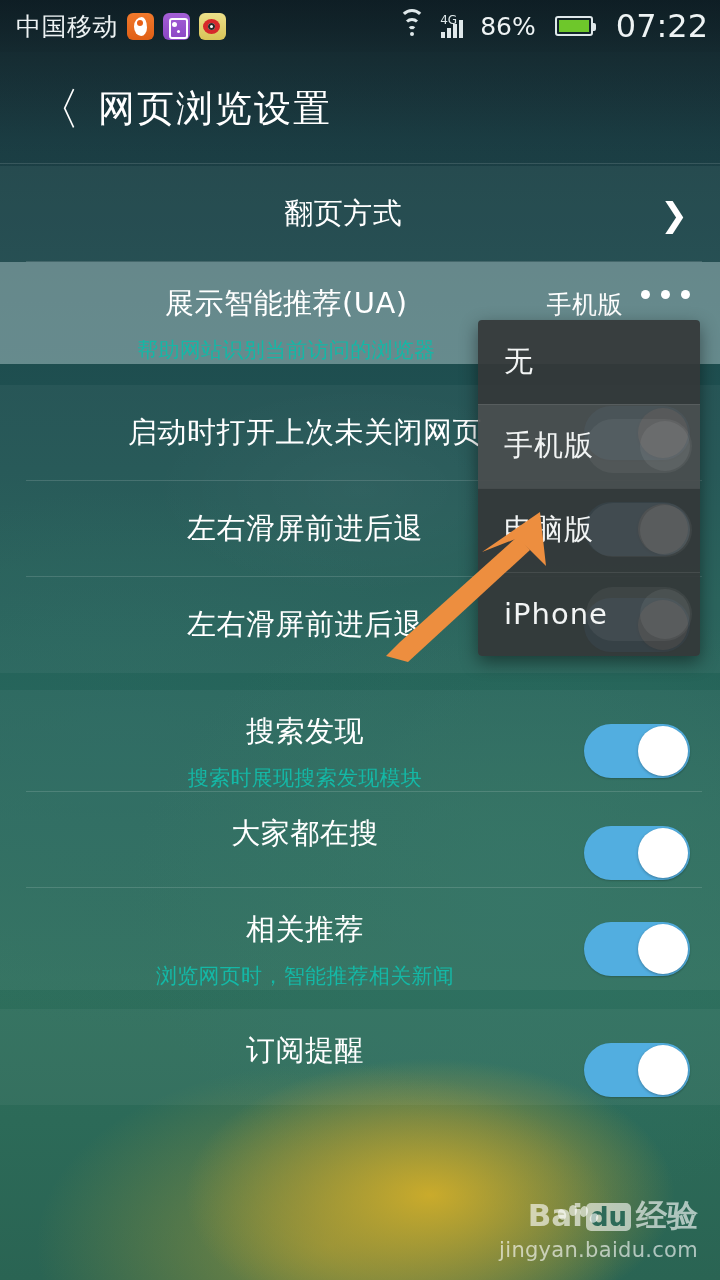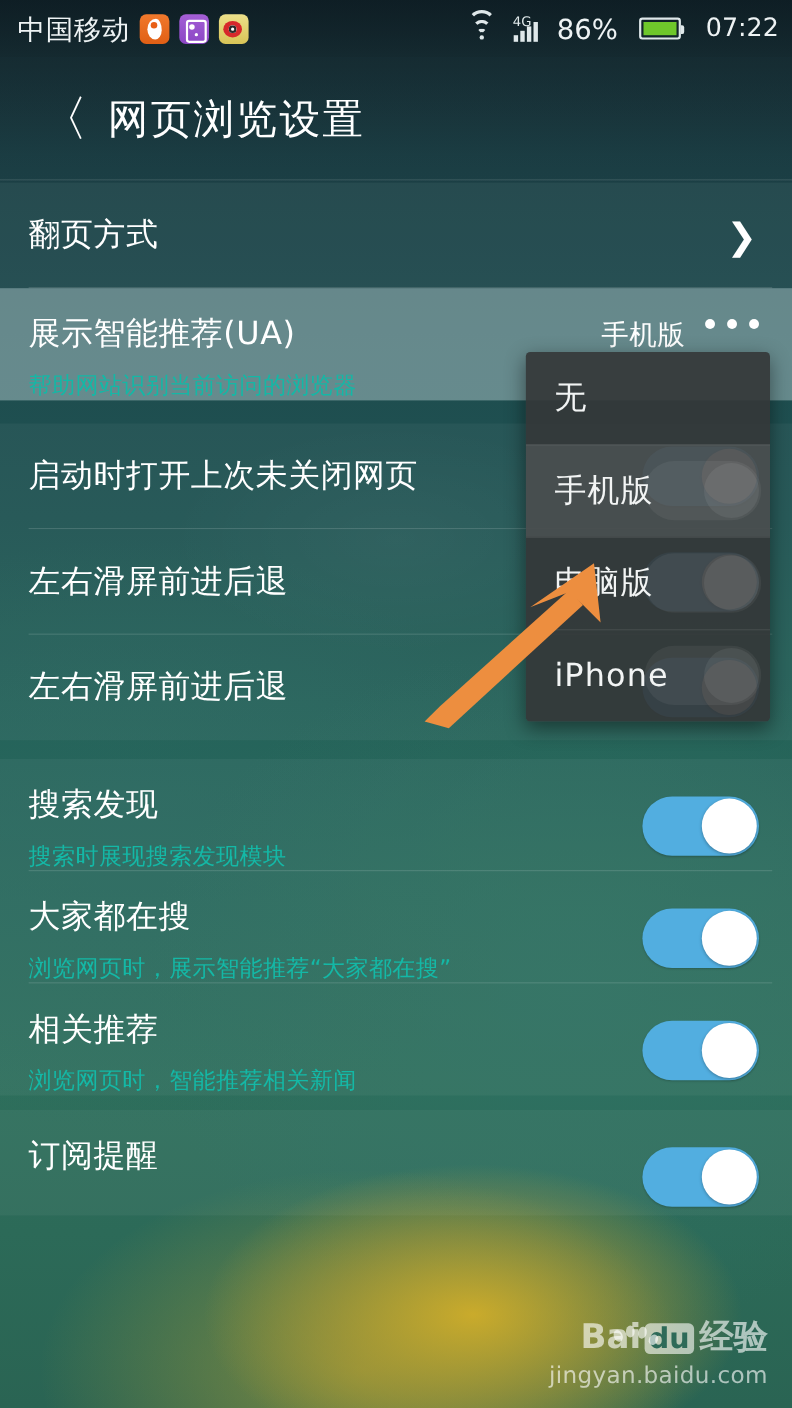--- a/index.html
+++ b/index.html
@@ -68,42 +68,42 @@
   .sigwrap{ position:relative; display:flex; align-items:flex-end; gap:2px; height:24px; padding-top:8px;}
   .sigwrap .g{ position:absolute; top:-1px; left:-1px; font-size:12px; color:#dfe8ea; }
   .bar{ width:4px; background:#dfe8ea; }
   .b1{height:6px} .b2{height:10px} .b3{height:14px} .b4{height:18px}
   #batterypct{ font-size:25px; color:#eef3f4; margin-left:2px; }
   .battery{ width:38px; height:20px; border:2px solid #dfe8ea; border-radius:3px; position:relative; margin:0 2px 0 4px; }
   .battery::after{ content:""; position:absolute; right:-5px; top:5px; width:3px; height:8px;
      background:#dfe8ea; border-radius:0 2px 2px 0; }
   .battery .fill{ position:absolute; inset:2px; background:#6ec72b; }
   .battery .bolt{ position:absolute; left:13px; top:1px; width:0; height:0; color:#cfeaa8; font-size:15px; line-height:16px; }
-  #clock{ font-size:23px; color:#eef3f4; margin-left:6px; }
+  #clock{ font-size:32px; color:#eef3f4; margin-left:6px; }
 
   
   #titlebar{
     position:absolute; top:52px; left:0; width:720px; height:114px;
     display:flex; align-items:center;
     background:linear-gradient(to bottom, rgba(14,34,41,.35), rgba(18,44,50,.15));
   }
   #back-chevron{
     width:64px; margin-left:26px; color:#fff; font-size:44px; font-weight:300;
     line-height:1; text-align:center; font-family:"DejaVu Sans",sans-serif;
   }
   #page-title{ color:#fff; font-size:37px; letter-spacing:2px; margin-left:8px; }
   #titlebar-rule{ position:absolute; top:163px; left:0; width:720px; height:1px;
      background:rgba(255,255,255,.13); }
 
   
   .section{ position:absolute; left:0; width:720px; }
   .row{ position:relative; display:flex; align-items:center;
      padding:0 24px 0 26px; min-height:96px; }
   .row.two-line{ align-items:flex-start; padding-top:22px; }
-  .row-text{ flex:1 1 auto; }
+  .row-text{ flex:1 1 auto;text-align:center; }
   .row-title{ color:#ffffff; font-size:29px; letter-spacing:.5px; }
   .row-sub{ color:#14b8a6; font-size:21px; margin-top:12px; letter-spacing:.3px; }
   .divider{ position:absolute; left:26px; right:18px; bottom:0; height:1px;
      background:rgba(255,255,255,.14); }
 
   .chevron-right{ color:#ffffff; font-size:33px; font-weight:300; line-height:1;
      margin-right:8px; }
 
   
   .toggle{ width:106px; height:54px; border-radius:27px; background:#52aee0;
@@ -261,21 +261,20 @@
       <div class="row-sub">搜索时展现搜索发现模块</div>
     </div>
     <div class="toggle" style="margin-top:12px">
         <span class="knob"></span>
       </div>
     <div class="divider"></div>
   </div>
   <div class="row two-line">
     <div class="row-text">
       <div class="row-title">大家都在搜</div>
-      <div class="row-sub">浏览网页时，展示智能推荐“大家都在搜”</div>
     </div>
     <div class="toggle" style="margin-top:12px">
         <span class="knob"></span>
       </div>
     <div class="divider"></div>
   </div>
   <div class="row two-line">
     <div class="row-text">
       <div class="row-title">相关推荐</div>
       <div class="row-sub">浏览网页时，智能推荐相关新闻</div>

